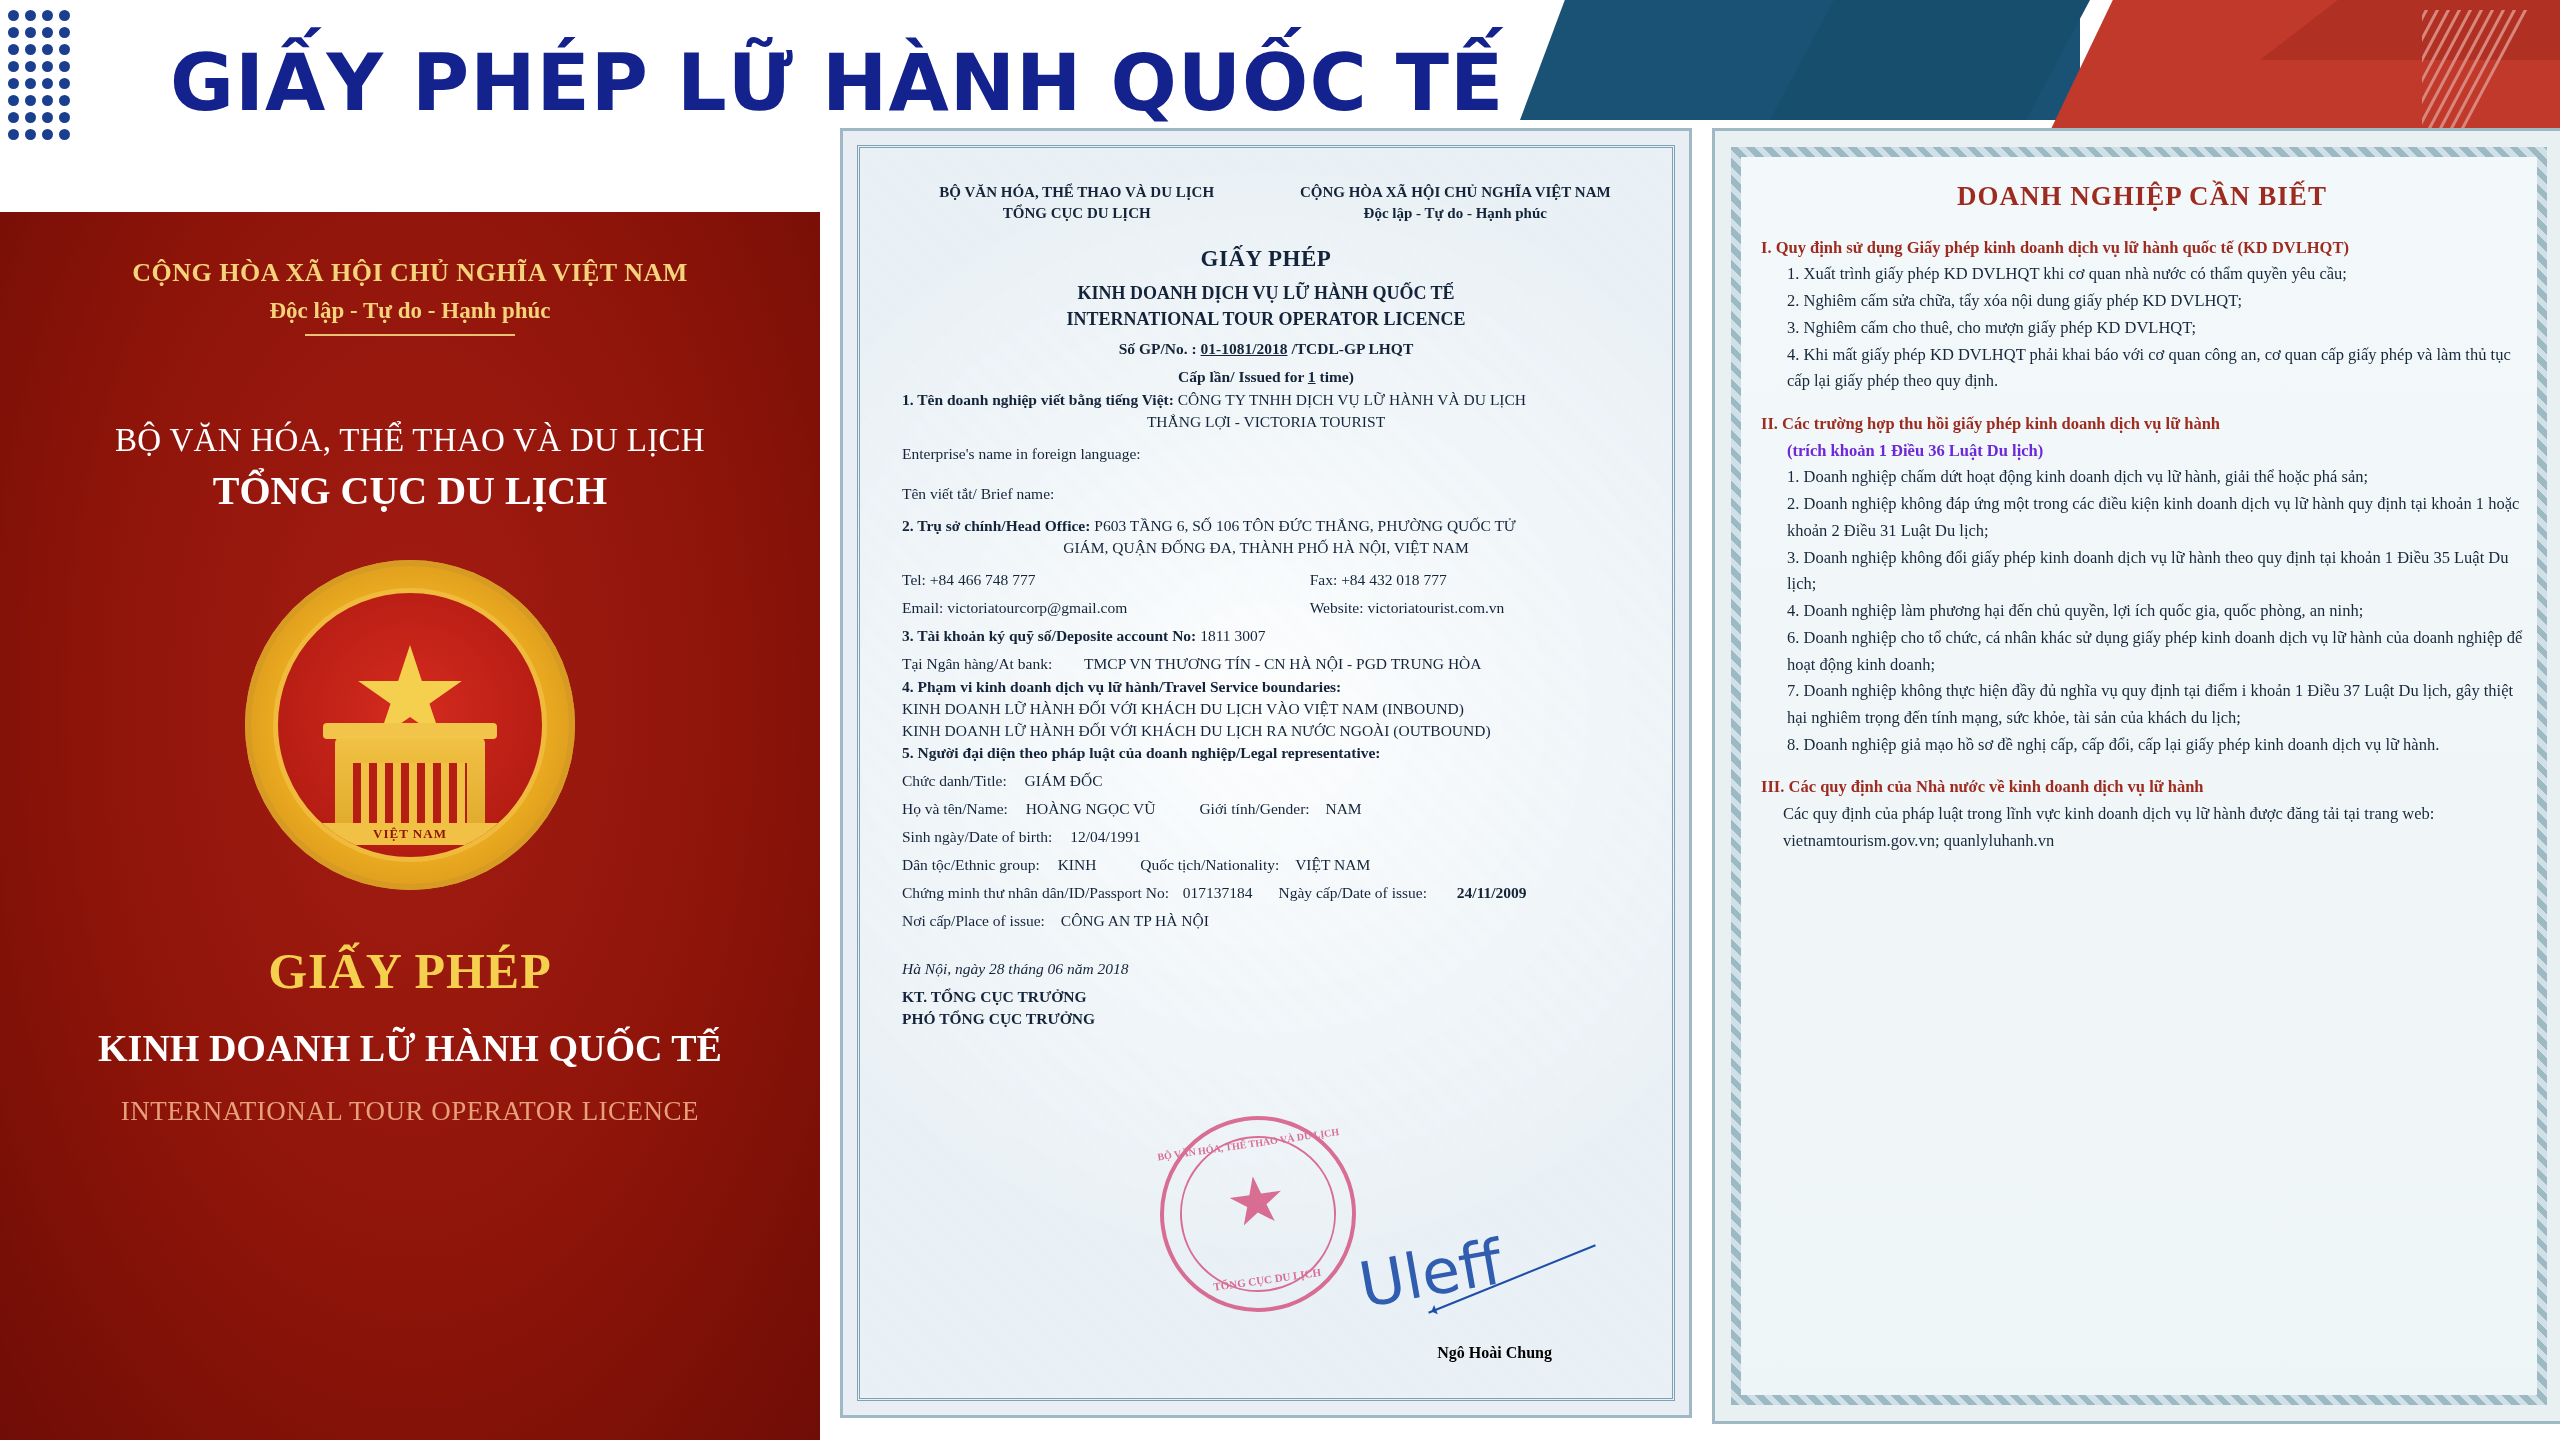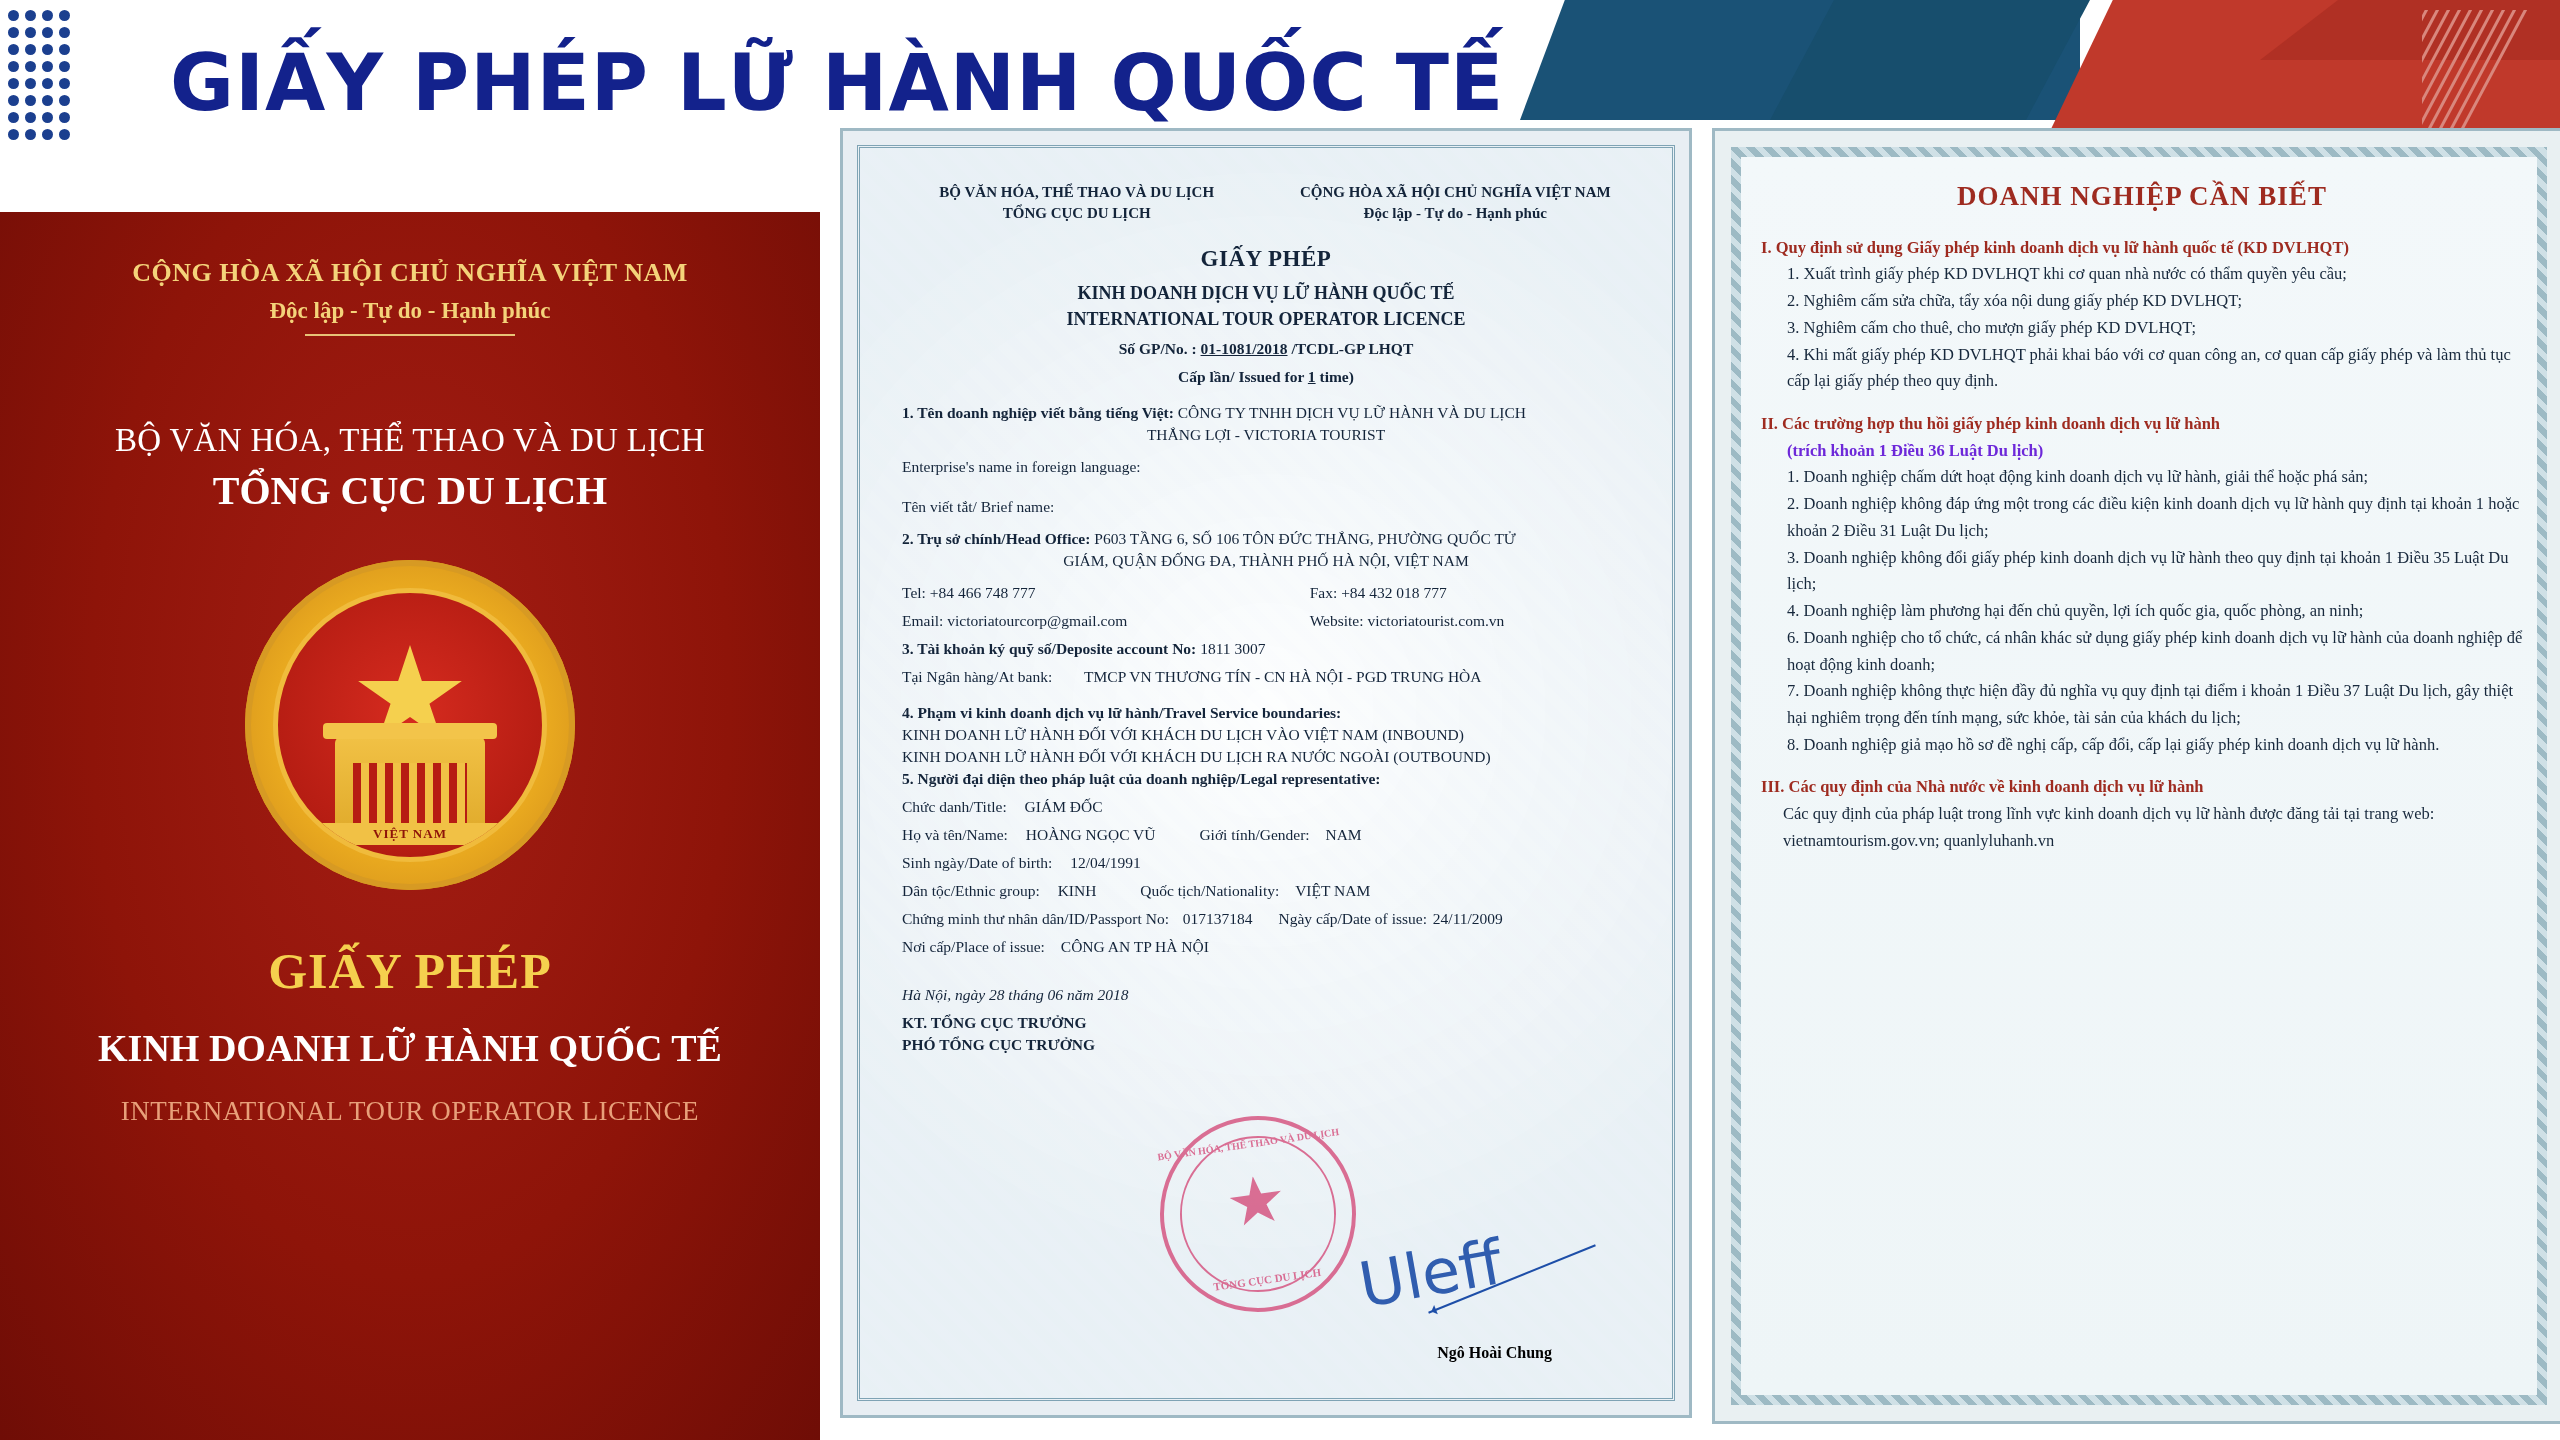--- a/index.html
+++ b/index.html
@@ -62,21 +62,21 @@
   .licence .inner-frame{position:absolute;left:14px;top:14px;right:14px;bottom:14px;
     border:3px double #7fa3b4;background:
       radial-gradient(circle at 50% 45%, rgba(255,255,255,.85) 0%, rgba(232,240,245,.9) 70%),
       repeating-linear-gradient(45deg, #f2f7fa 0 10px, #eaf1f6 10px 20px);
     overflow:hidden;}
   .lic-pad{position:absolute;left:42px;top:34px;right:42px;bottom:20px;font-size:15.5px;color:#13243a;line-height:1.42;}
   .row2{display:flex;justify-content:space-between;text-align:center;font-weight:bold;font-size:15px;}
   .row2 .c{width:48%;}
   .tt-c{text-align:center;}
   .b{font-weight:bold;}
-  .mt6{margin-top:6px;}.mt10{margin-top:10px;}.mt14{margin-top:14px;}.mt18{margin-top:18px;}
+  .mt6{margin-top:6px;}.mt10{margin-top:10px;}.mt14{margin-top:1px;}.mt18{margin-top:18px;}
   .big{font-size:23px;font-weight:bold;letter-spacing:.5px;}
   .mid{font-size:18px;font-weight:bold;}
   .flexrow{display:flex;justify-content:space-between;}
   .ul{text-decoration:underline;}
   .sig-wrap{margin-top:26px;padding-right:60px;}
   .stamp{position:absolute;left:300px;bottom:86px;width:188px;height:188px;border:4px solid #d23b6e;border-radius:50%;
     opacity:.72;transform:rotate(-8deg);}
   .stamp .s-in{position:absolute;inset:16px;border:2px solid #d23b6e;border-radius:50%;}
   .stamp .s-star{position:absolute;left:50%;top:56px;width:54px;height:52px;margin-left:-27px;background:#d23b6e;
     clip-path:polygon(50% 0%,61% 35%,98% 35%,68% 57%,79% 91%,50% 70%,21% 91%,32% 57%,2% 35%,39% 35%);}
@@ -263,21 +263,21 @@
           <span style="margin-left:12px;">NAM</span></div>
         <div class="mt6"><span>Sinh ngày/Date of birth:</span>
           <span style="margin-left:14px;">12/04/1991</span></div>
         <div class="mt6"><span>Dân tộc/Ethnic group:</span>
           <span style="margin-left:14px;">KINH</span>
           <span style="margin-left:40px;">Quốc tịch/Nationality:</span>
           <span style="margin-left:12px;">VIỆT NAM</span></div>
         <div class="mt6"><span>Chứng minh thư nhân dân/ID/Passport No:</span>
           <span style="margin-left:10px;">017137184</span>
           <span style="margin-left:22px;">Ngày cấp/Date of issue:</span>
-          <span style="margin-left:2px;">24/11/2009</span></div>
+          <span style="margin-left:26px;font-weight:bold;">24/11/2009</span></div>
         <div class="mt6"><span>Nơi cấp/Place of issue:</span>
           <span style="margin-left:12px;">CÔNG AN TP HÀ NỘI</span></div>
 
         <div class="sig-wrap">
           <div style="font-style:italic;">Hà Nội, ngày 28  tháng 06  năm 2018</div>
           <div class="b mt6">KT. TỔNG CỤC TRƯỞNG</div>
           <div class="b">PHÓ TỔNG CỤC TRƯỞNG</div>
         </div>
       </div>
 

